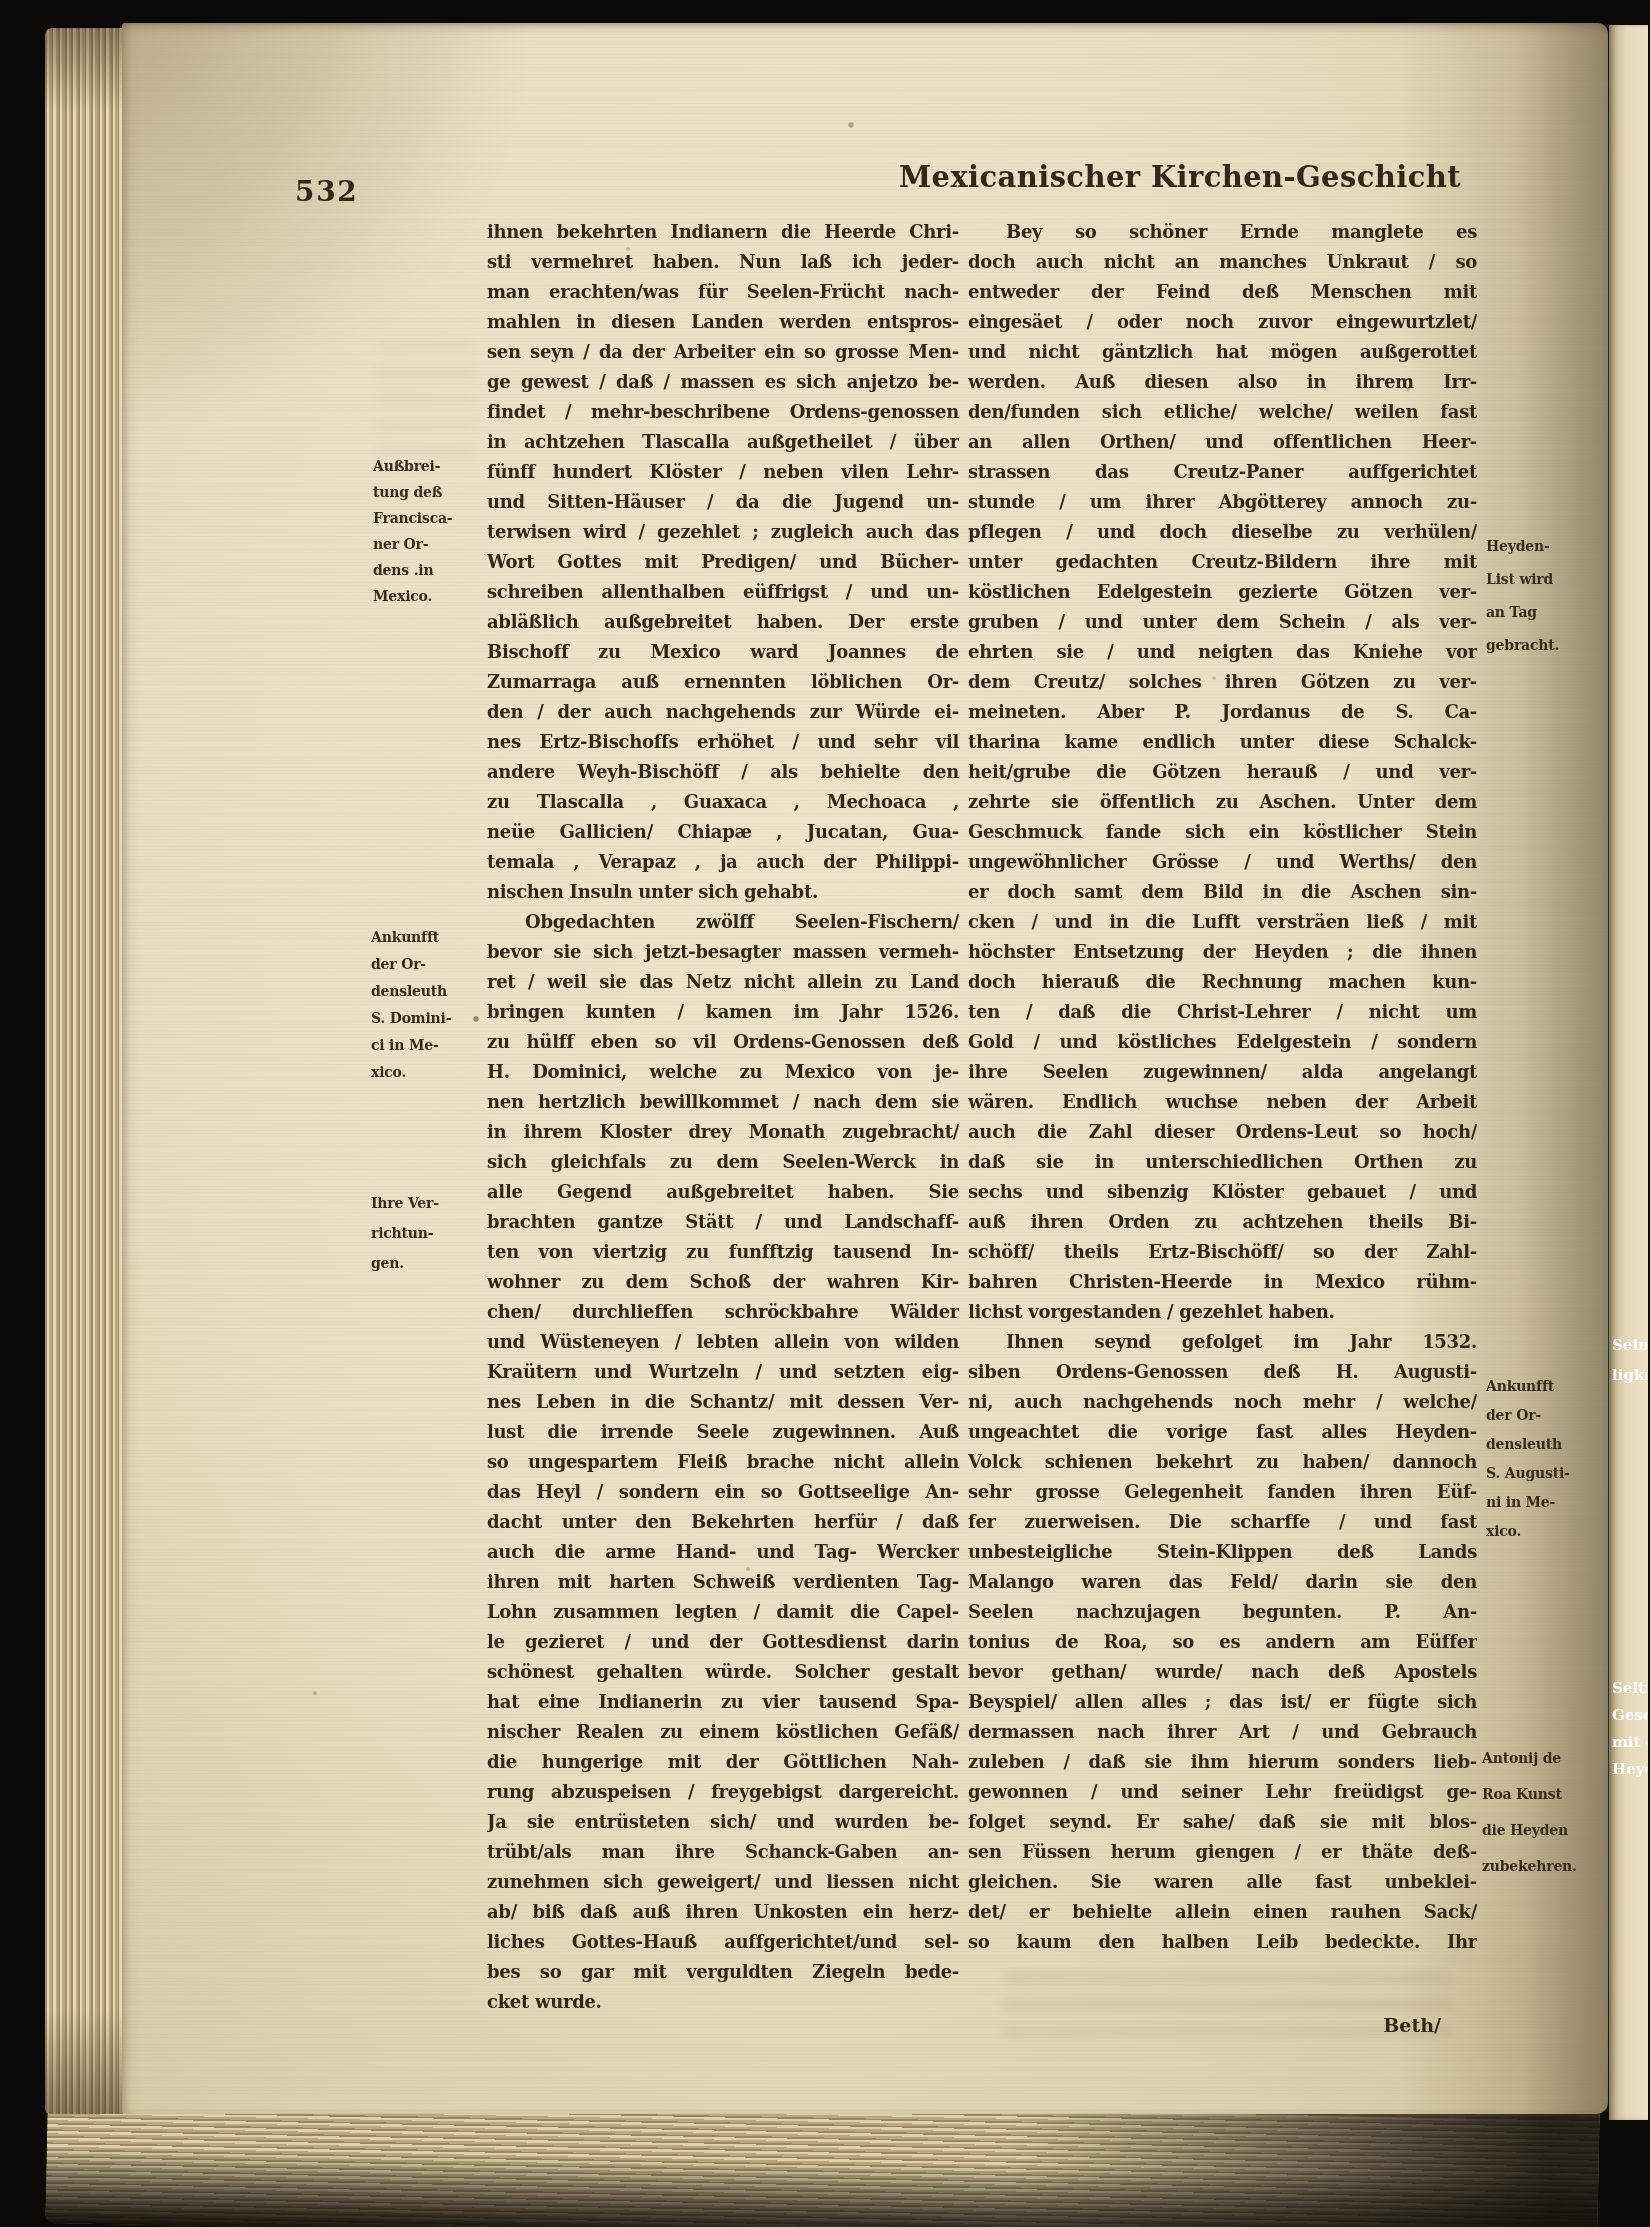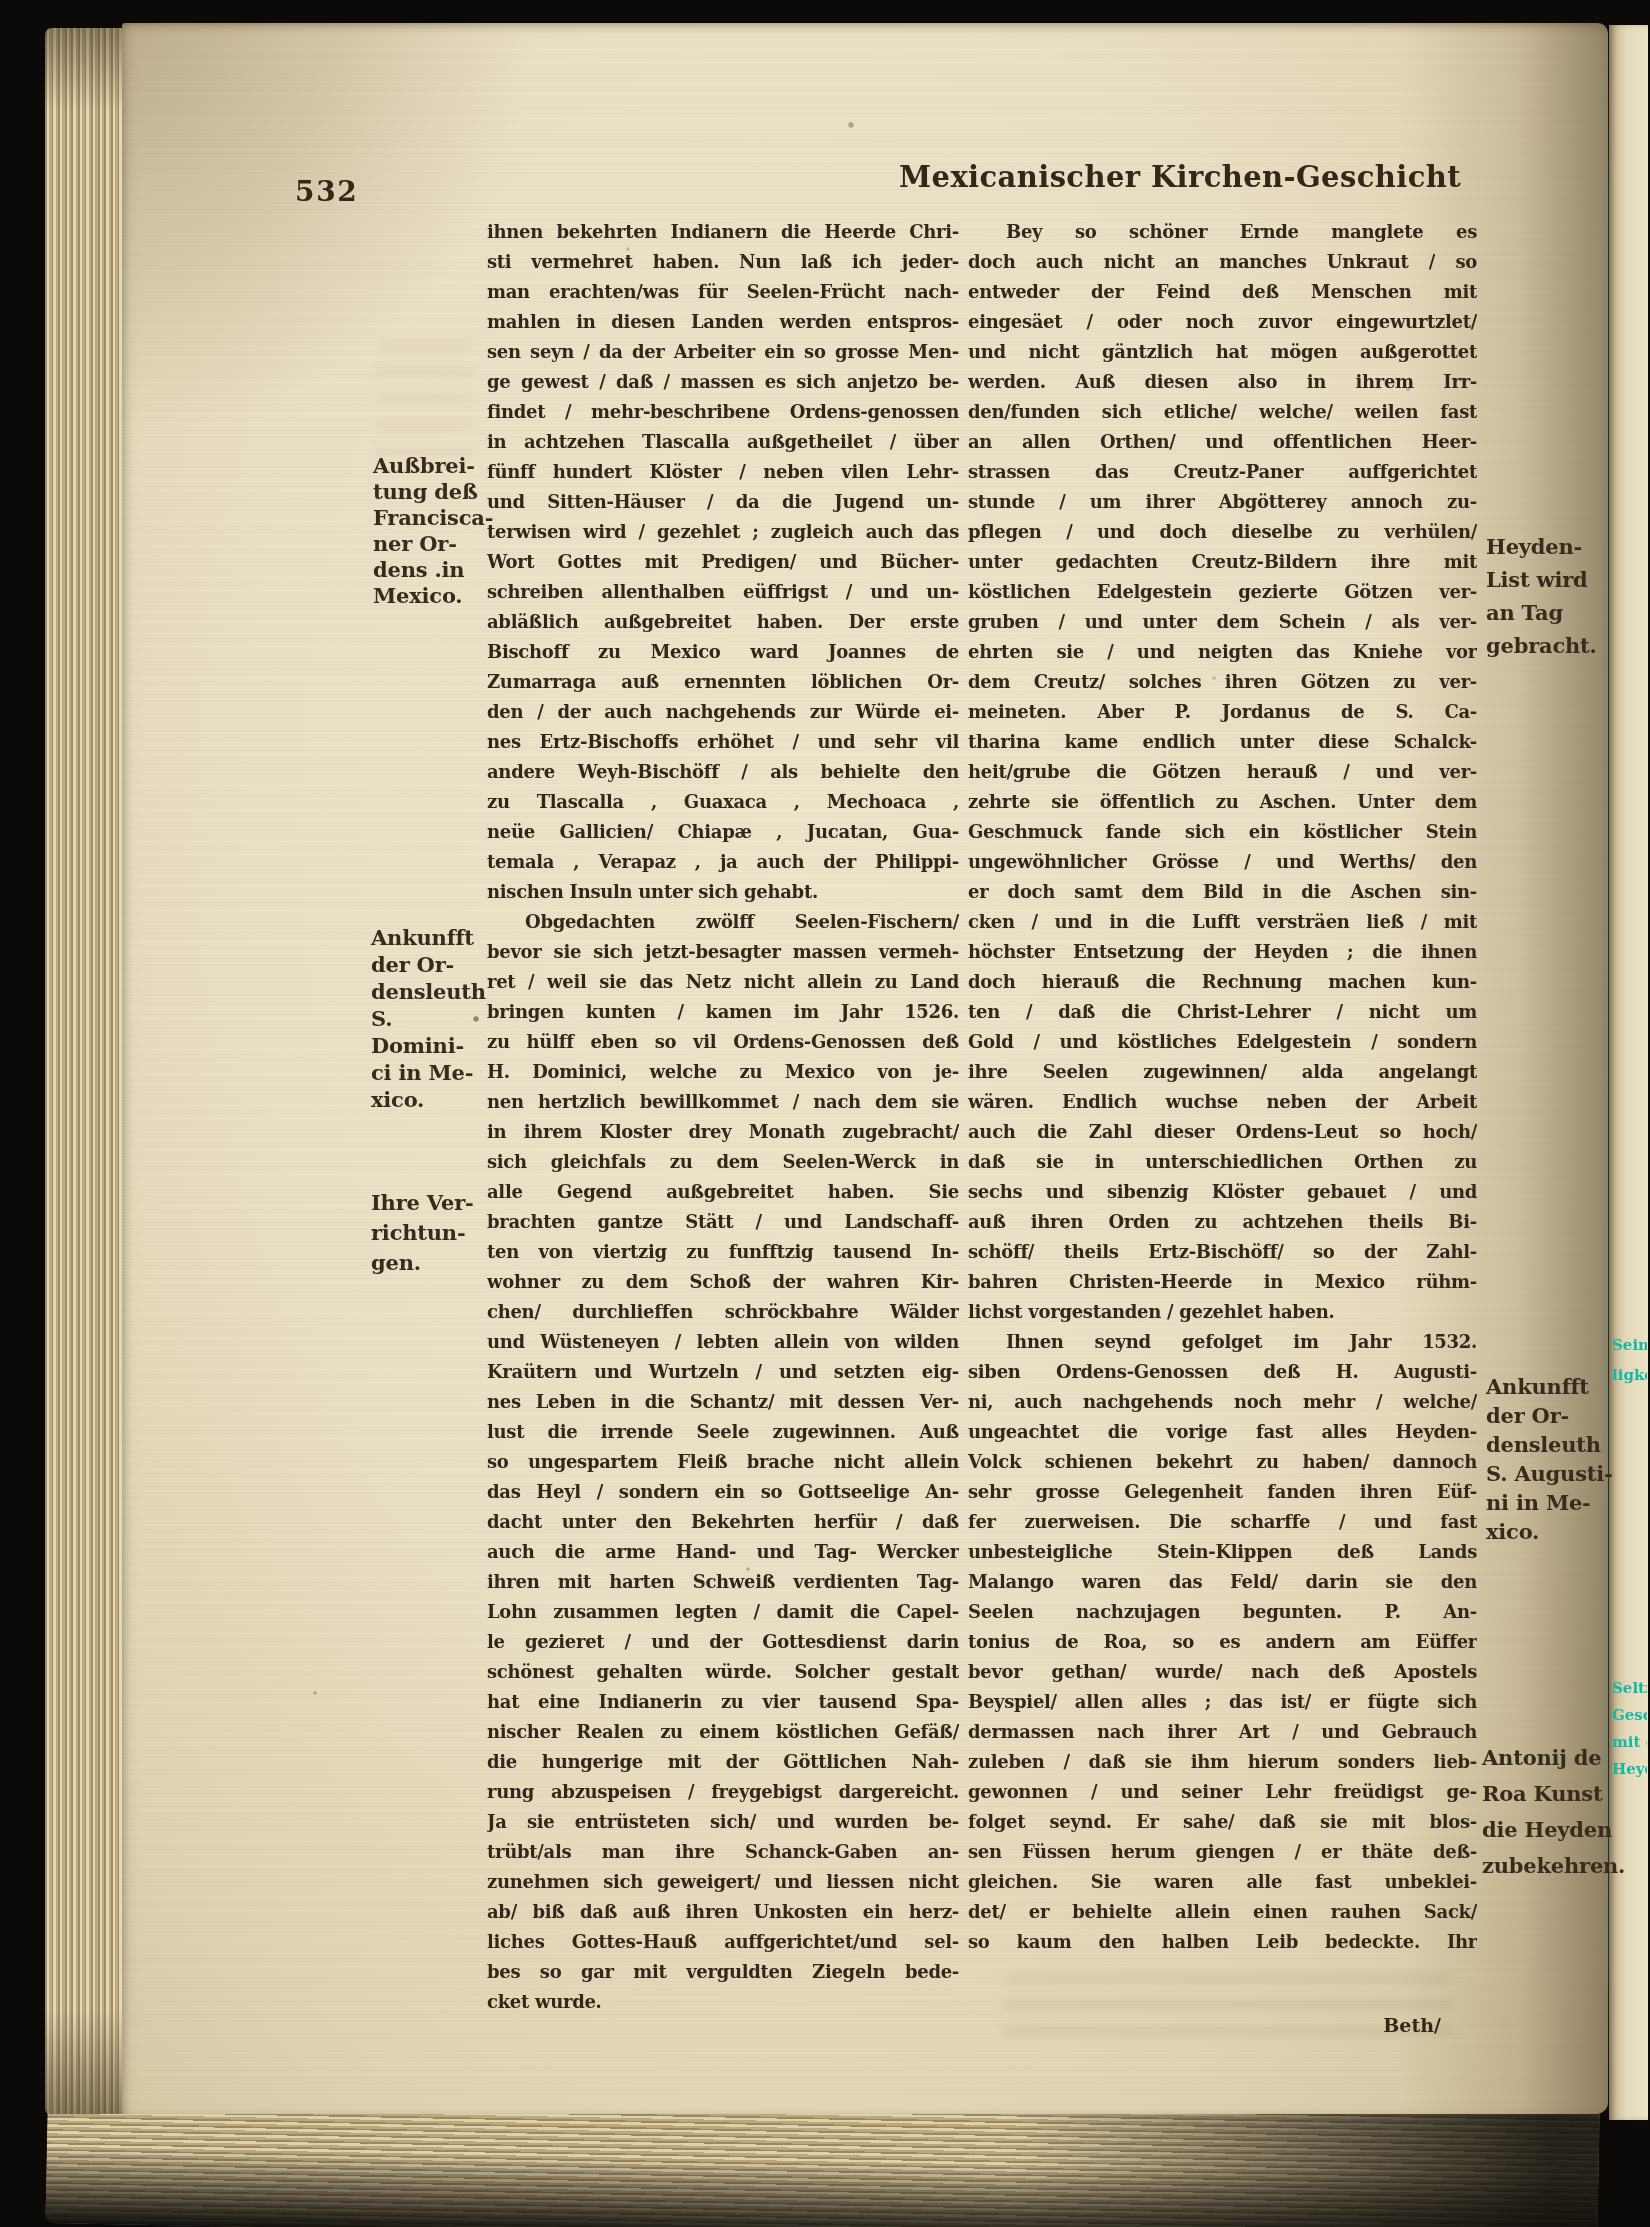--- a/index.html
+++ b/index.html
@@ -51,29 +51,29 @@
     font-size:29px;font-weight:700;letter-spacing:0.4px;}
   .col{position:absolute;font-size:18px;font-weight:700;letter-spacing:-0.3px;}
   .col .line{height:30px;line-height:30px;text-align:justify;text-align-last:justify;overflow:hidden;}
   .col .line.end{text-align-last:left;}
   .col .line.indent{text-indent:38px;}
   .col-left{left:487px;top:217px;width:472px;}
   .col-right{left:968px;top:217px;width:509px;}
   .catchword{position:absolute;left:968px;top:2014px;width:509px;box-sizing:border-box;
     padding-right:36px;text-align:right;font-size:19px;font-weight:700;}
 
-  .mnote{position:absolute;font-size:21px;font-weight:700;color:#382b1c;letter-spacing:-0.2px;}
+  .mnote{position:absolute;font-size:14px;font-weight:700;color:#382b1c;letter-spacing:-0.2px;}
   .mn-l1{left:373px;top:453px;width:114px;line-height:26px;}
   .mn-l2{left:371px;top:924px;width:117px;line-height:27px;}
   .mn-l3{left:371px;top:1188px;width:117px;line-height:30px;}
   .mn-r1{left:1486px;top:530px;width:130px;line-height:33px;}
   .mn-r2{left:1486px;top:1372px;width:132px;line-height:29px;}
   .mn-r3{left:1482px;top:1740px;width:139px;line-height:36px;}
 
-  .frag{position:absolute;font-size:15px;font-weight:700;color:#14b8a6;overflow:hidden;white-space:nowrap;}
+  .frag{position:absolute;font-size:15px;font-weight:700;color:#ffffff;overflow:hidden;white-space:nowrap;}
   .frag-top{left:1612px;top:1330px;width:35px;height:63px;line-height:30px;}
   .frag-bottom{left:1612px;top:1675px;width:35px;height:116px;line-height:27px;}
 </style>
 </head>
 <body>
 
 <div class="stage">
 
   <div class="edge-bottom"></div>
   <div class="edge-left"></div>

